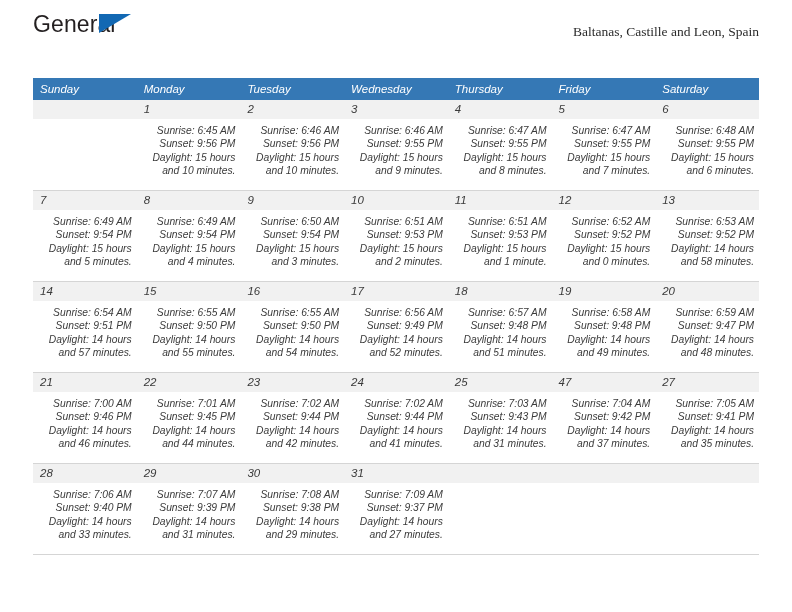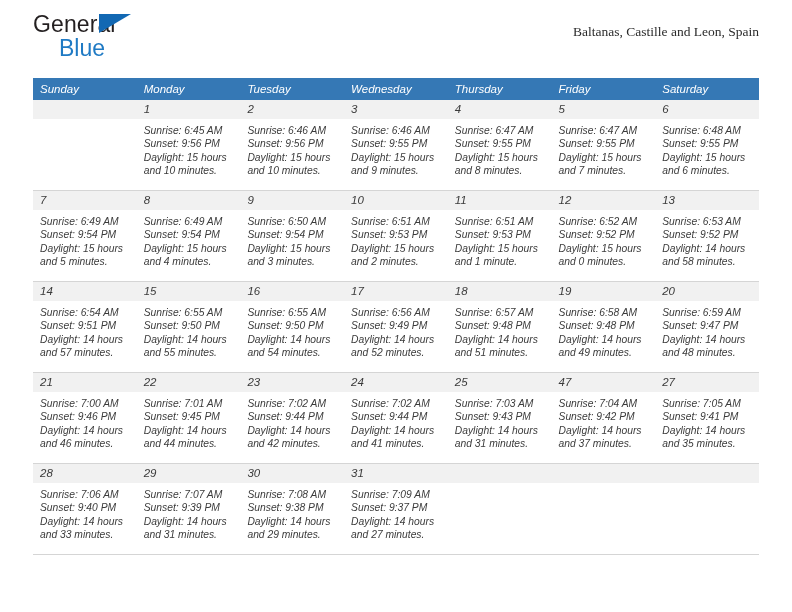--- a/index.html
+++ b/index.html
@@ -113,37 +113,37 @@
     padding: 3px 0 3px 7px;
     line-height: 13px;
     height: 19px;
     box-sizing: border-box;
   }
   .info {
     padding: 5px 5px 0 7px;
     font-size: 10.3px;
     line-height: 13.4px;
     color: #3b3b3b;
+    text-align: right;
   }
   .info div {
     white-space: nowrap;
   }
   td.blank .daynum { background: #f1f1f1; }
   td.blank .info { visibility: hidden; }
 </style>
 </head>
 <body>
 
 <div class="page">
 
   <div class="topbar">
     <div class="brand">
       <span class="brand-general">General</span>
       <span class="brand-tri"></span>
-      <span class="brand-blue">Blue</span>
     </div>
     <div class="titles">
       <div class="cal-subtitle">Baltanas, Castille and Leon, Spain</div>
     </div>
   </div>
 
   <table class="calendar">
     <thead>
       <tr>
         <th>Sunday</th>

